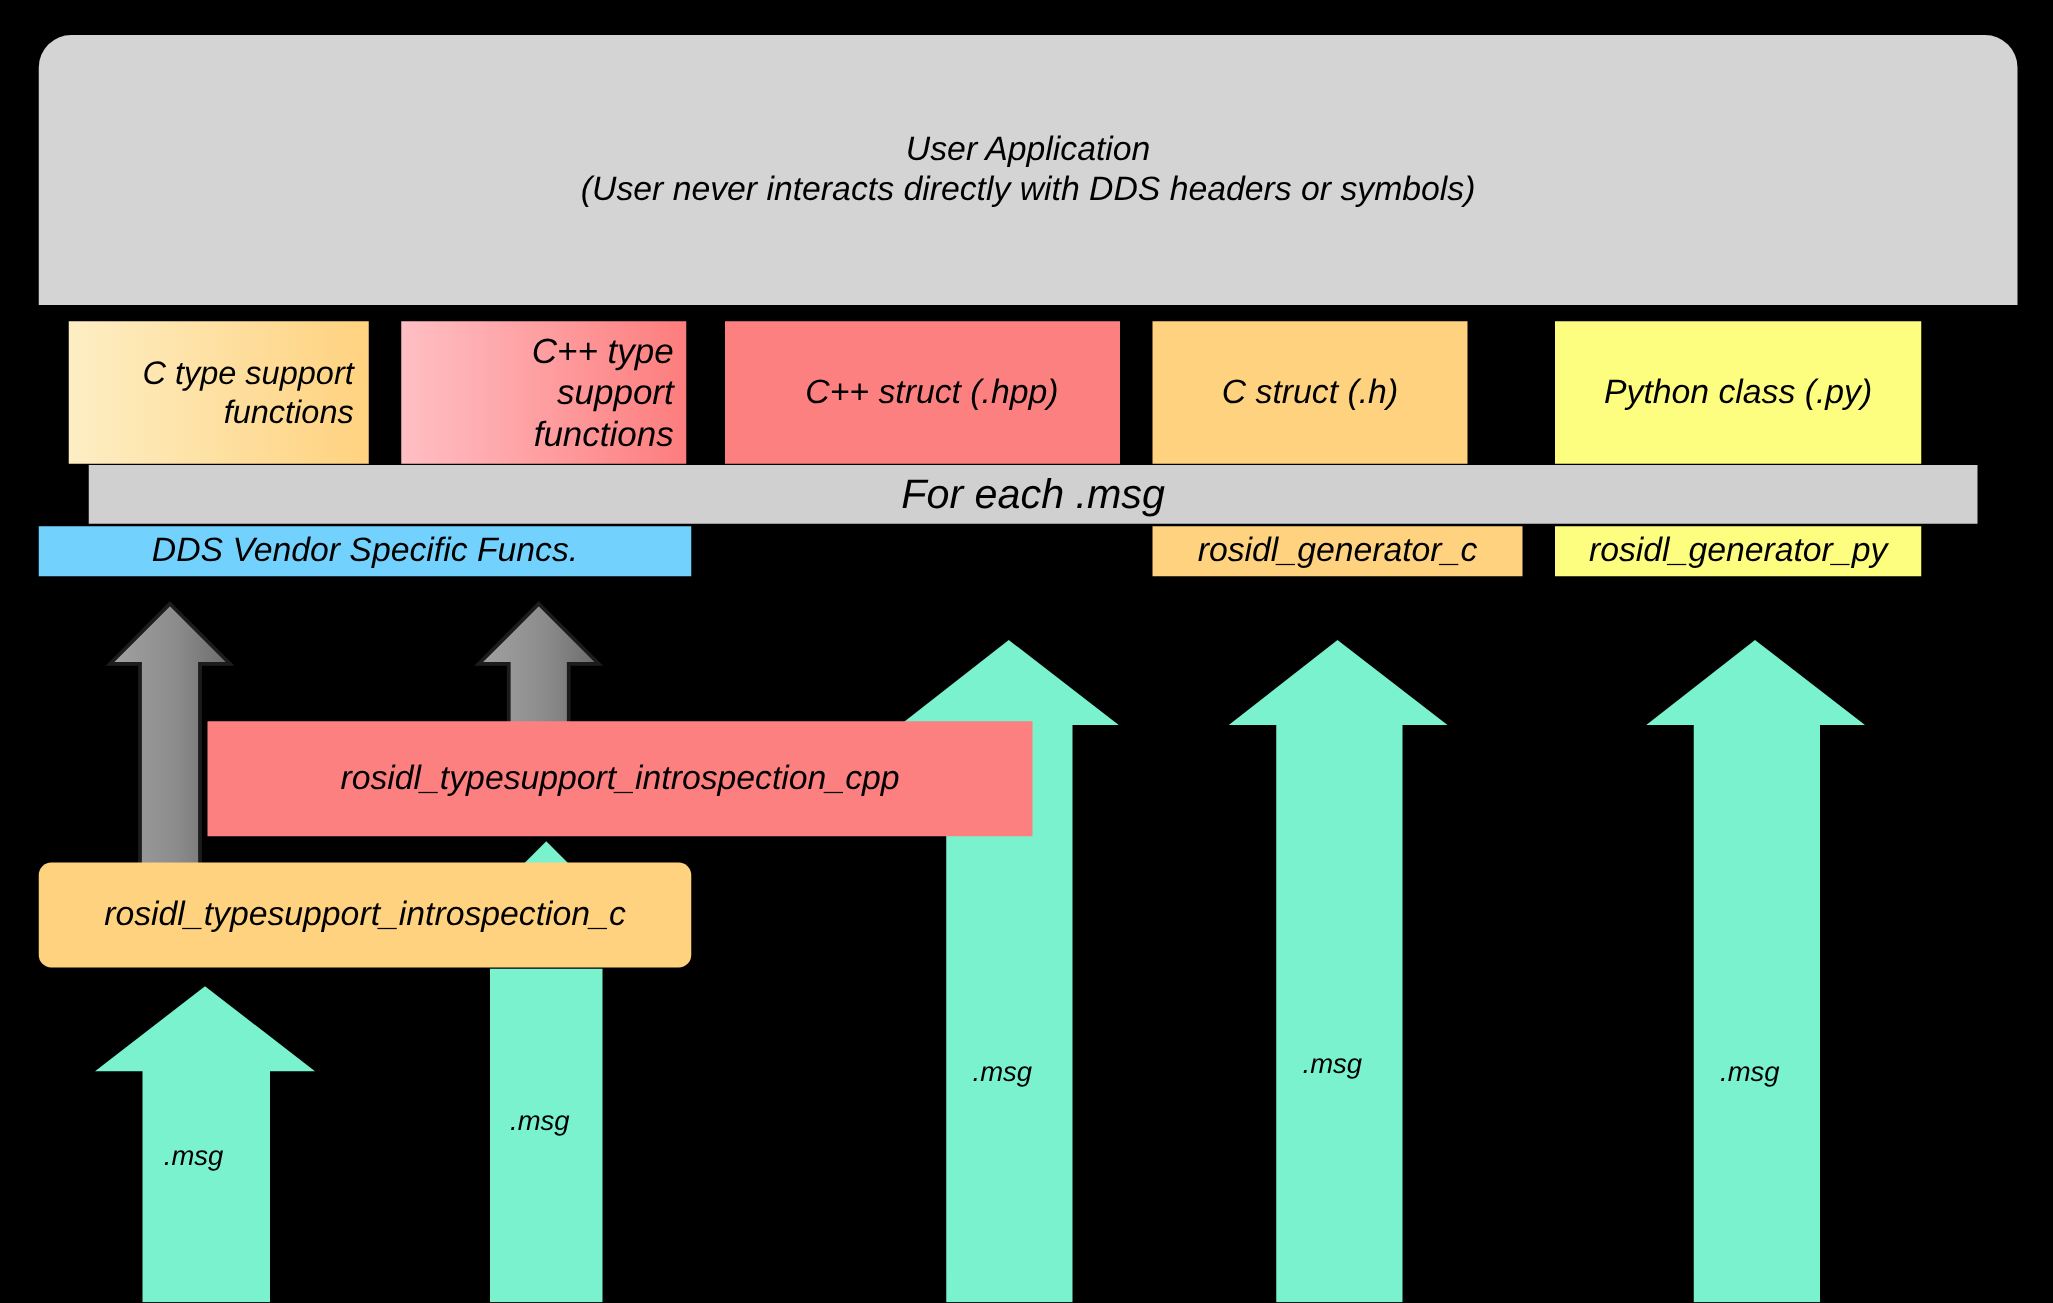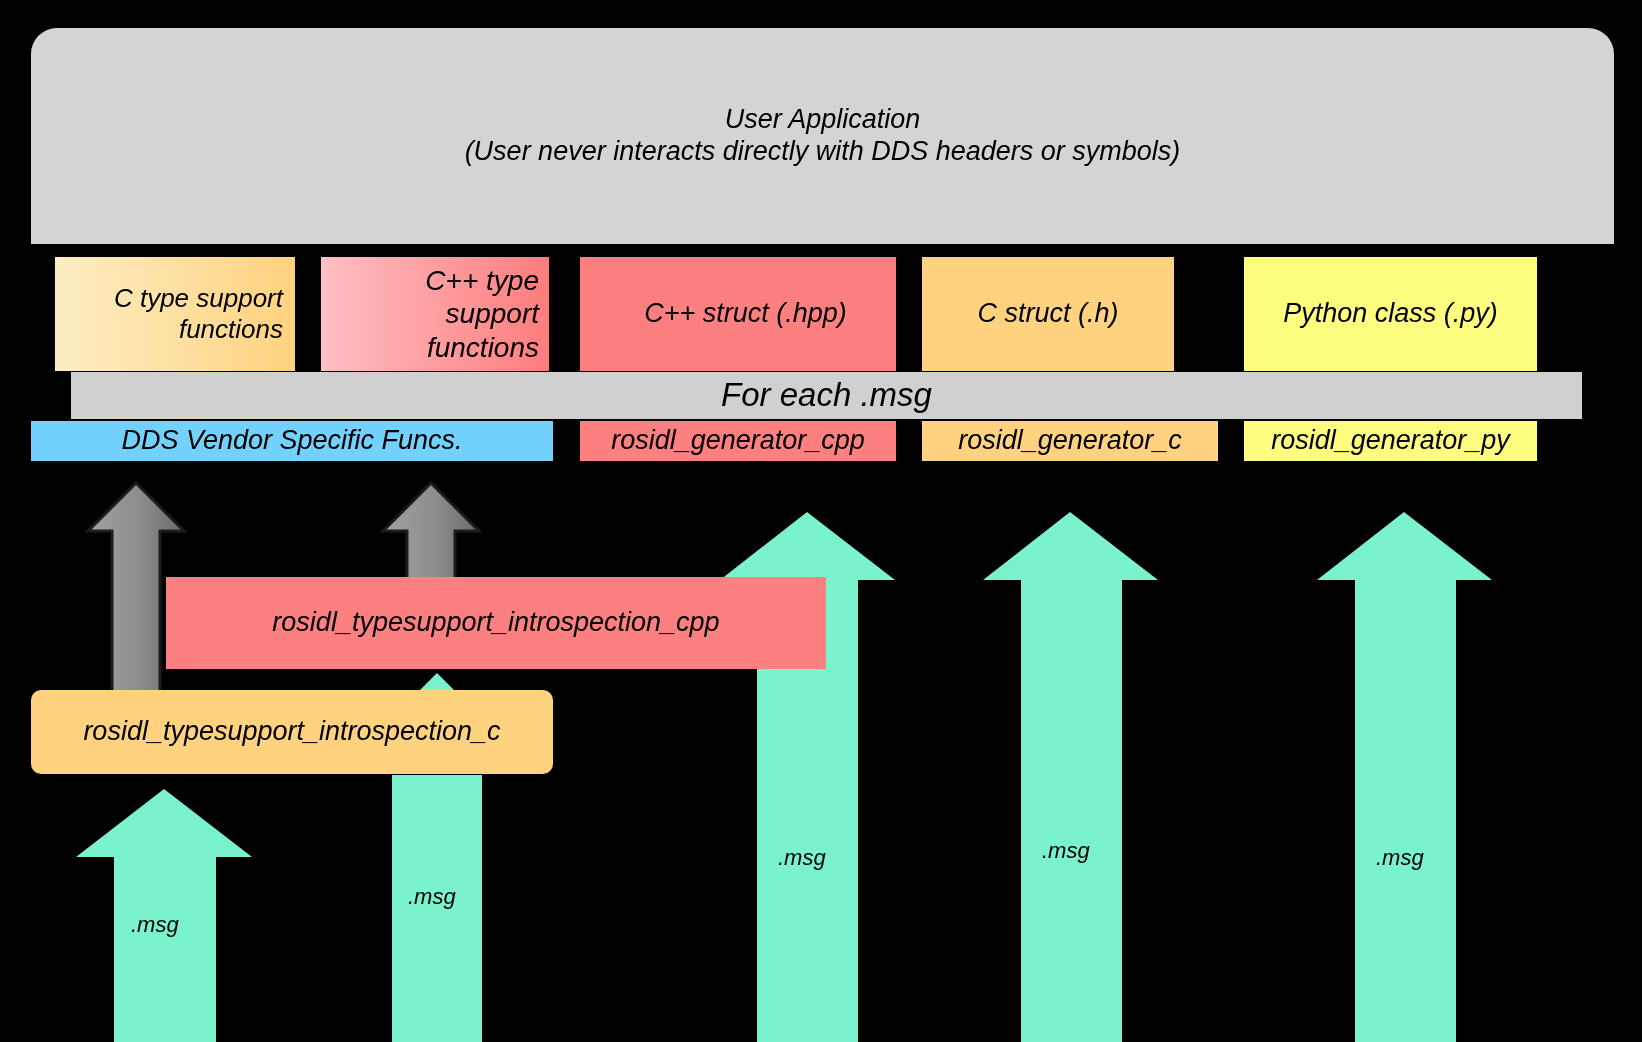--- a/index.html
+++ b/index.html
@@ -172,21 +172,20 @@
   <div class="box ts-row-box" id="cpp-struct">C++ struct (.hpp)</div>
 
   <div class="box ts-row-box" id="c-struct">C struct (.h)</div>
 
   <div class="box ts-row-box" id="python-class">Python class (.py)</div>
 
   <div class="box" id="for-each-msg">For each .msg</div>
 
   <div class="box gen-row-box" id="dds-vendor">DDS Vendor Specific Funcs.</div>
 
-  <div class="box gen-row-box" id="gen-cpp">rosidl_generator_cpp</div>
 
   <div class="box gen-row-box" id="gen-c">rosidl_generator_c</div>
 
   <div class="box gen-row-box" id="gen-py">rosidl_generator_py</div>
 
   <div class="box" id="ts-introspection-cpp">rosidl_typesupport_introspection_cpp</div>
 
   <div class="box" id="ts-introspection-c">rosidl_typesupport_introspection_c</div>
 
   <div class="msg-label" style="left:131px; top:912px;">.msg</div>

